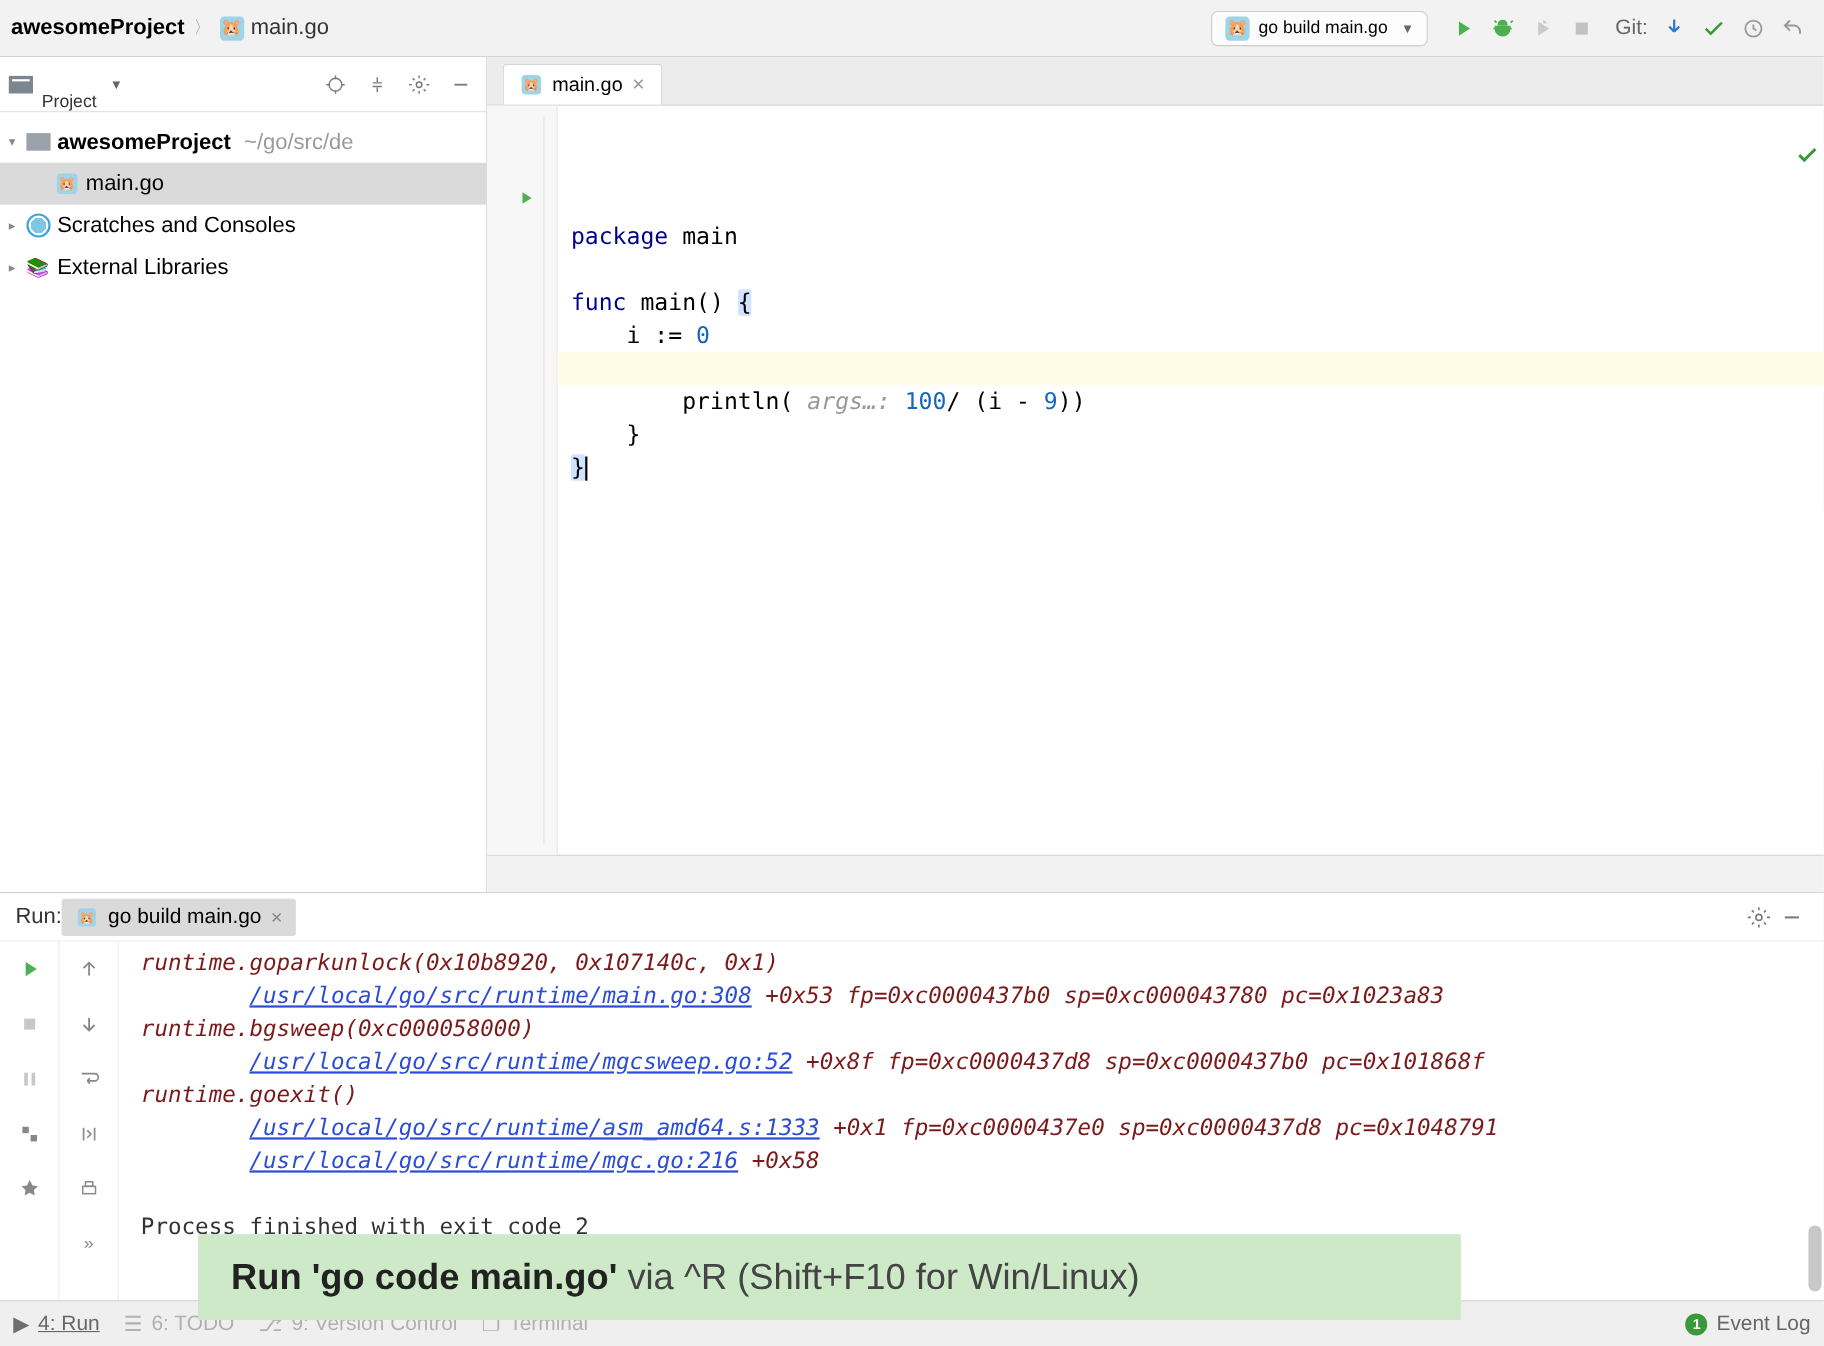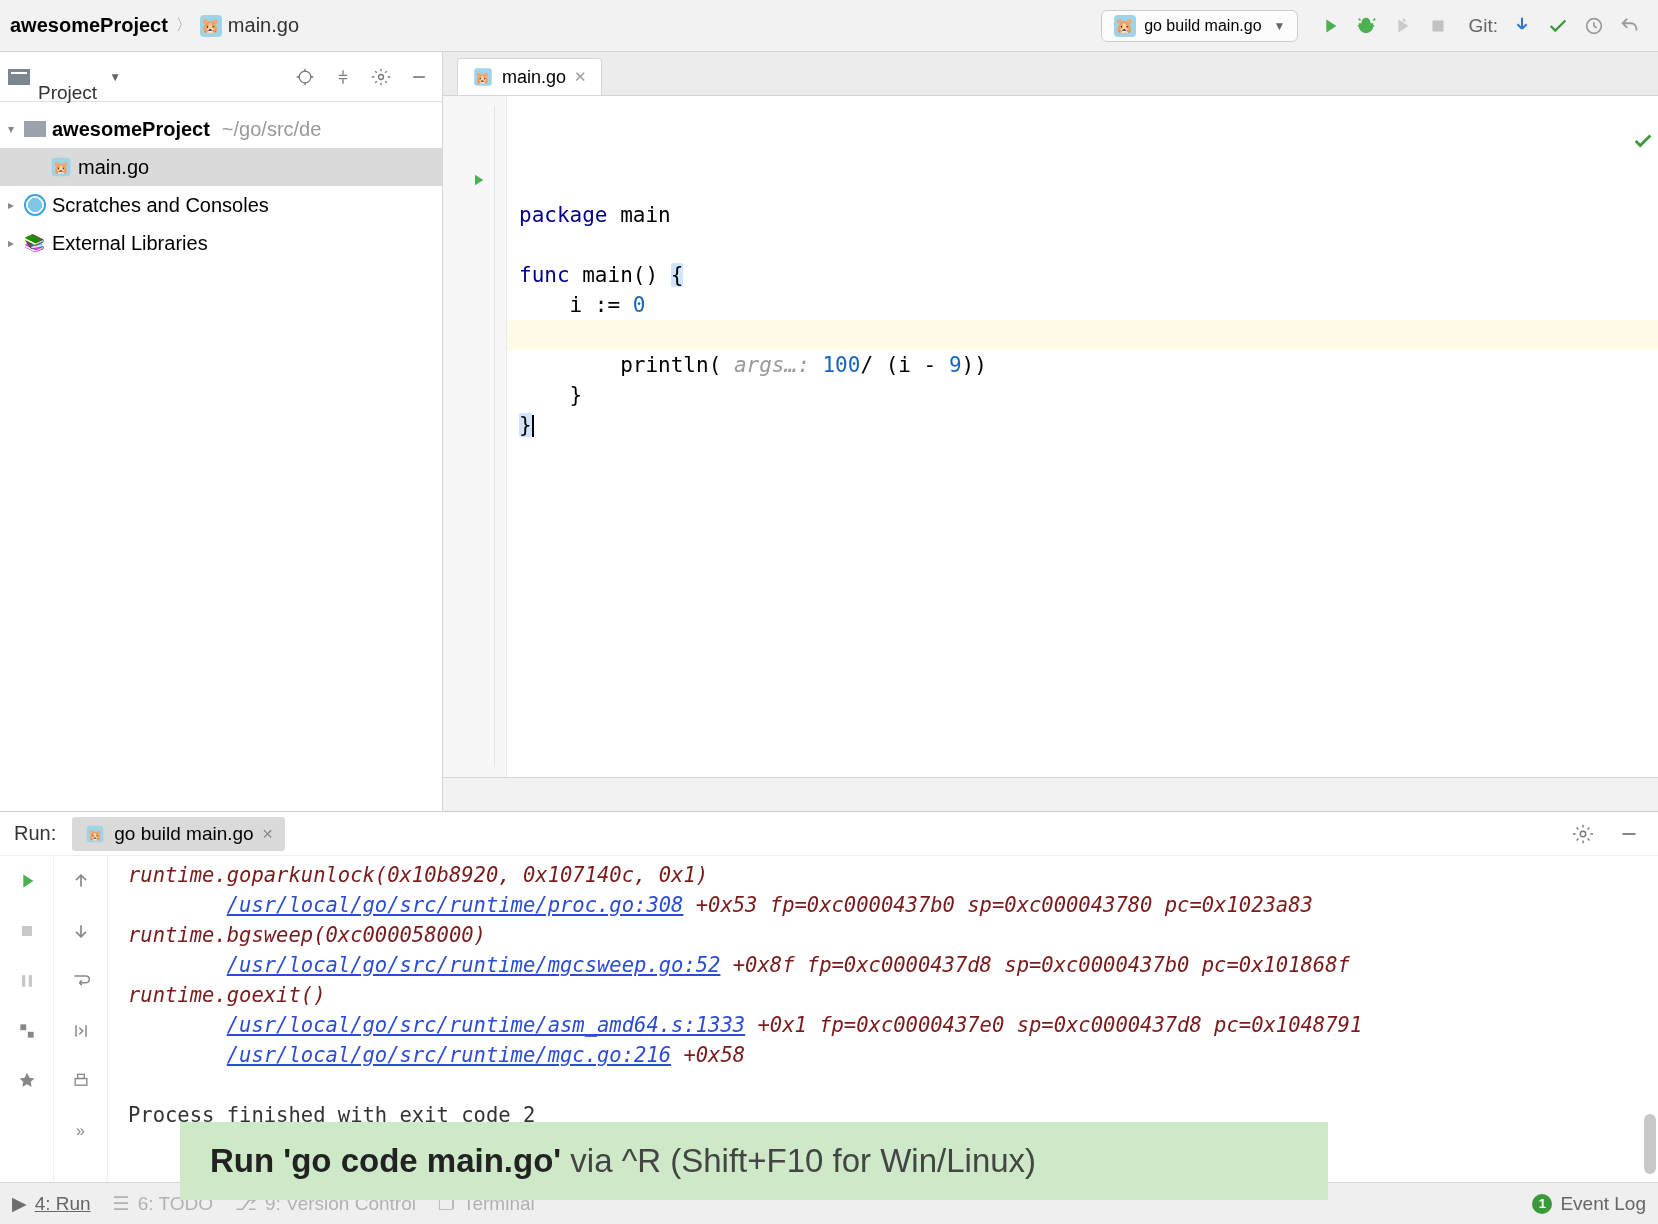--- a/index.html
+++ b/index.html
@@ -58,21 +58,21 @@
 .sidebar {
   width: 443px; background: #fff; border-right: 1px solid #d5d5d5;
   display: flex; flex-direction: column;
 }
 .proj-header {
   height: 50px; display:flex; align-items:center; padding: 0 8px;
   border-bottom: 1px solid #e2e2e2; gap: 8px;
 }
 .proj-icon-box{width:22px;height:16px;background:#7b8691;display:inline-block;position:relative;}
 .proj-icon-box::after{content:"";position:absolute;left:3px;top:3px;right:3px;height:2px;background:#fff;}
-.proj-title { font-size:19px; color:#333;margin-top:32px; }
+.proj-title { font-size:16px; color:#333;margin-top:32px; }
 .proj-chev { color:#666; font-size:12px; margin-left:4px; }
 .proj-header .spacer{flex:1;}
 .proj-tool{width:30px;height:30px;display:flex;align-items:center;justify-content:center;color:#7a7a7a;}
 .tree { padding: 8px 0; font-size: 20px; }
 .tree-row { display:flex; align-items:center; height: 38px; padding-left: 4px; gap: 6px; }
 .tree-row.sel { background:#dadada; }
 .tree-caret { width:14px; color:#888; font-size:12px; text-align:center;}
 .tree-caret.open::before{content:"▾";}
 .tree-caret.closed::before{content:"▸";}
 .tree-folder{width:22px;height:16px;background:#9aa2ab;display:inline-block;}
@@ -118,21 +118,21 @@
 .cursor{display:inline-block;width:2px;height:22px;background:#000;vertical-align:middle;}
 .ok-check{position:absolute;right:4px;top:4px;color:#3a9a3a;}
 .ok-check svg{width:22px;height:22px;}
 .editor-spacer{height:34px;background:#f2f2f2;border-top:1px solid #d5d5d5;}
 
 
 .run-panel {
   flex:1; display:flex; flex-direction:column; background:#fff; min-height:0;
 }
 .run-head{
-  height:44px;display:flex;align-items:center;gap:16px;padding:0 14px;
+  height:44px;display:flex;align-items:center;gap:0;padding:0 14px;
   border-bottom:1px solid #eee;
 }
 .run-head-title{font-size:20px;color:#333;}
 .run-head-tab{
   display:flex;align-items:center;gap:8px;background:#dadada;
   padding:6px 12px;border-radius:3px;font-size:19px;
 }
 .run-head .spacer{flex:1;}
 .run-body{flex:1;display:flex;min-height:0;}
 .run-col{
@@ -403,21 +403,21 @@
       <span class="ctl">
           <svg width="20" height="20" viewBox="0 0 24 24">
             <rect x="5" y="9" width="14" height="8" stroke="#888" fill="none" stroke-width="1.6"></rect>
             <rect x="8" y="4" width="8" height="5" stroke="#888" fill="none" stroke-width="1.6"></rect>
           </svg>
         </span>
       <span class="ctl" style="font-size:16px;color:#888;">»</span>
     </div>
     <div class="run-console mono" id="console">
         <div class="stk">runtime.goparkunlock(0x10b8920, 0x107140c, 0x1)</div>
-        <div class="stk">&nbsp;&nbsp;&nbsp;&nbsp;&nbsp;&nbsp;&nbsp;&nbsp;<span class="stk-link">/usr/local/go/src/runtime/proc.go:308</span> +0x53 fp=0xc0000437b0 sp=0xc000043780 pc=0x1023a83</div>
+        <div class="stk">&nbsp;&nbsp;&nbsp;&nbsp;&nbsp;&nbsp;&nbsp;&nbsp;<span class="stk-link">/usr/local/go/src/runtime/main.go:308</span> +0x53 fp=0xc0000437b0 sp=0xc000043780 pc=0x1023a83</div>
         <div class="stk">runtime.bgsweep(0xc000058000)</div>
         <div class="stk">&nbsp;&nbsp;&nbsp;&nbsp;&nbsp;&nbsp;&nbsp;&nbsp;<span class="stk-link">/usr/local/go/src/runtime/mgcsweep.go:52</span> +0x8f fp=0xc0000437d8 sp=0xc0000437b0 pc=0x101868f</div>
         <div class="stk">runtime.goexit()</div>
         <div class="stk">&nbsp;&nbsp;&nbsp;&nbsp;&nbsp;&nbsp;&nbsp;&nbsp;<span class="stk-link">/usr/local/go/src/runtime/asm_amd64.s:1333</span> +0x1 fp=0xc0000437e0 sp=0xc0000437d8 pc=0x1048791</div>
         <div class="stk">&nbsp;&nbsp;&nbsp;&nbsp;&nbsp;&nbsp;&nbsp;&nbsp;<span class="stk-link">/usr/local/go/src/runtime/mgc.go:216</span> +0x58</div>
         <div>&nbsp;</div>
         <div style="color: rgb(51, 51, 51);">Process finished with exit code 2</div>
       <div class="console-scroll">
           <div class="console-thumb"></div>
         </div>

